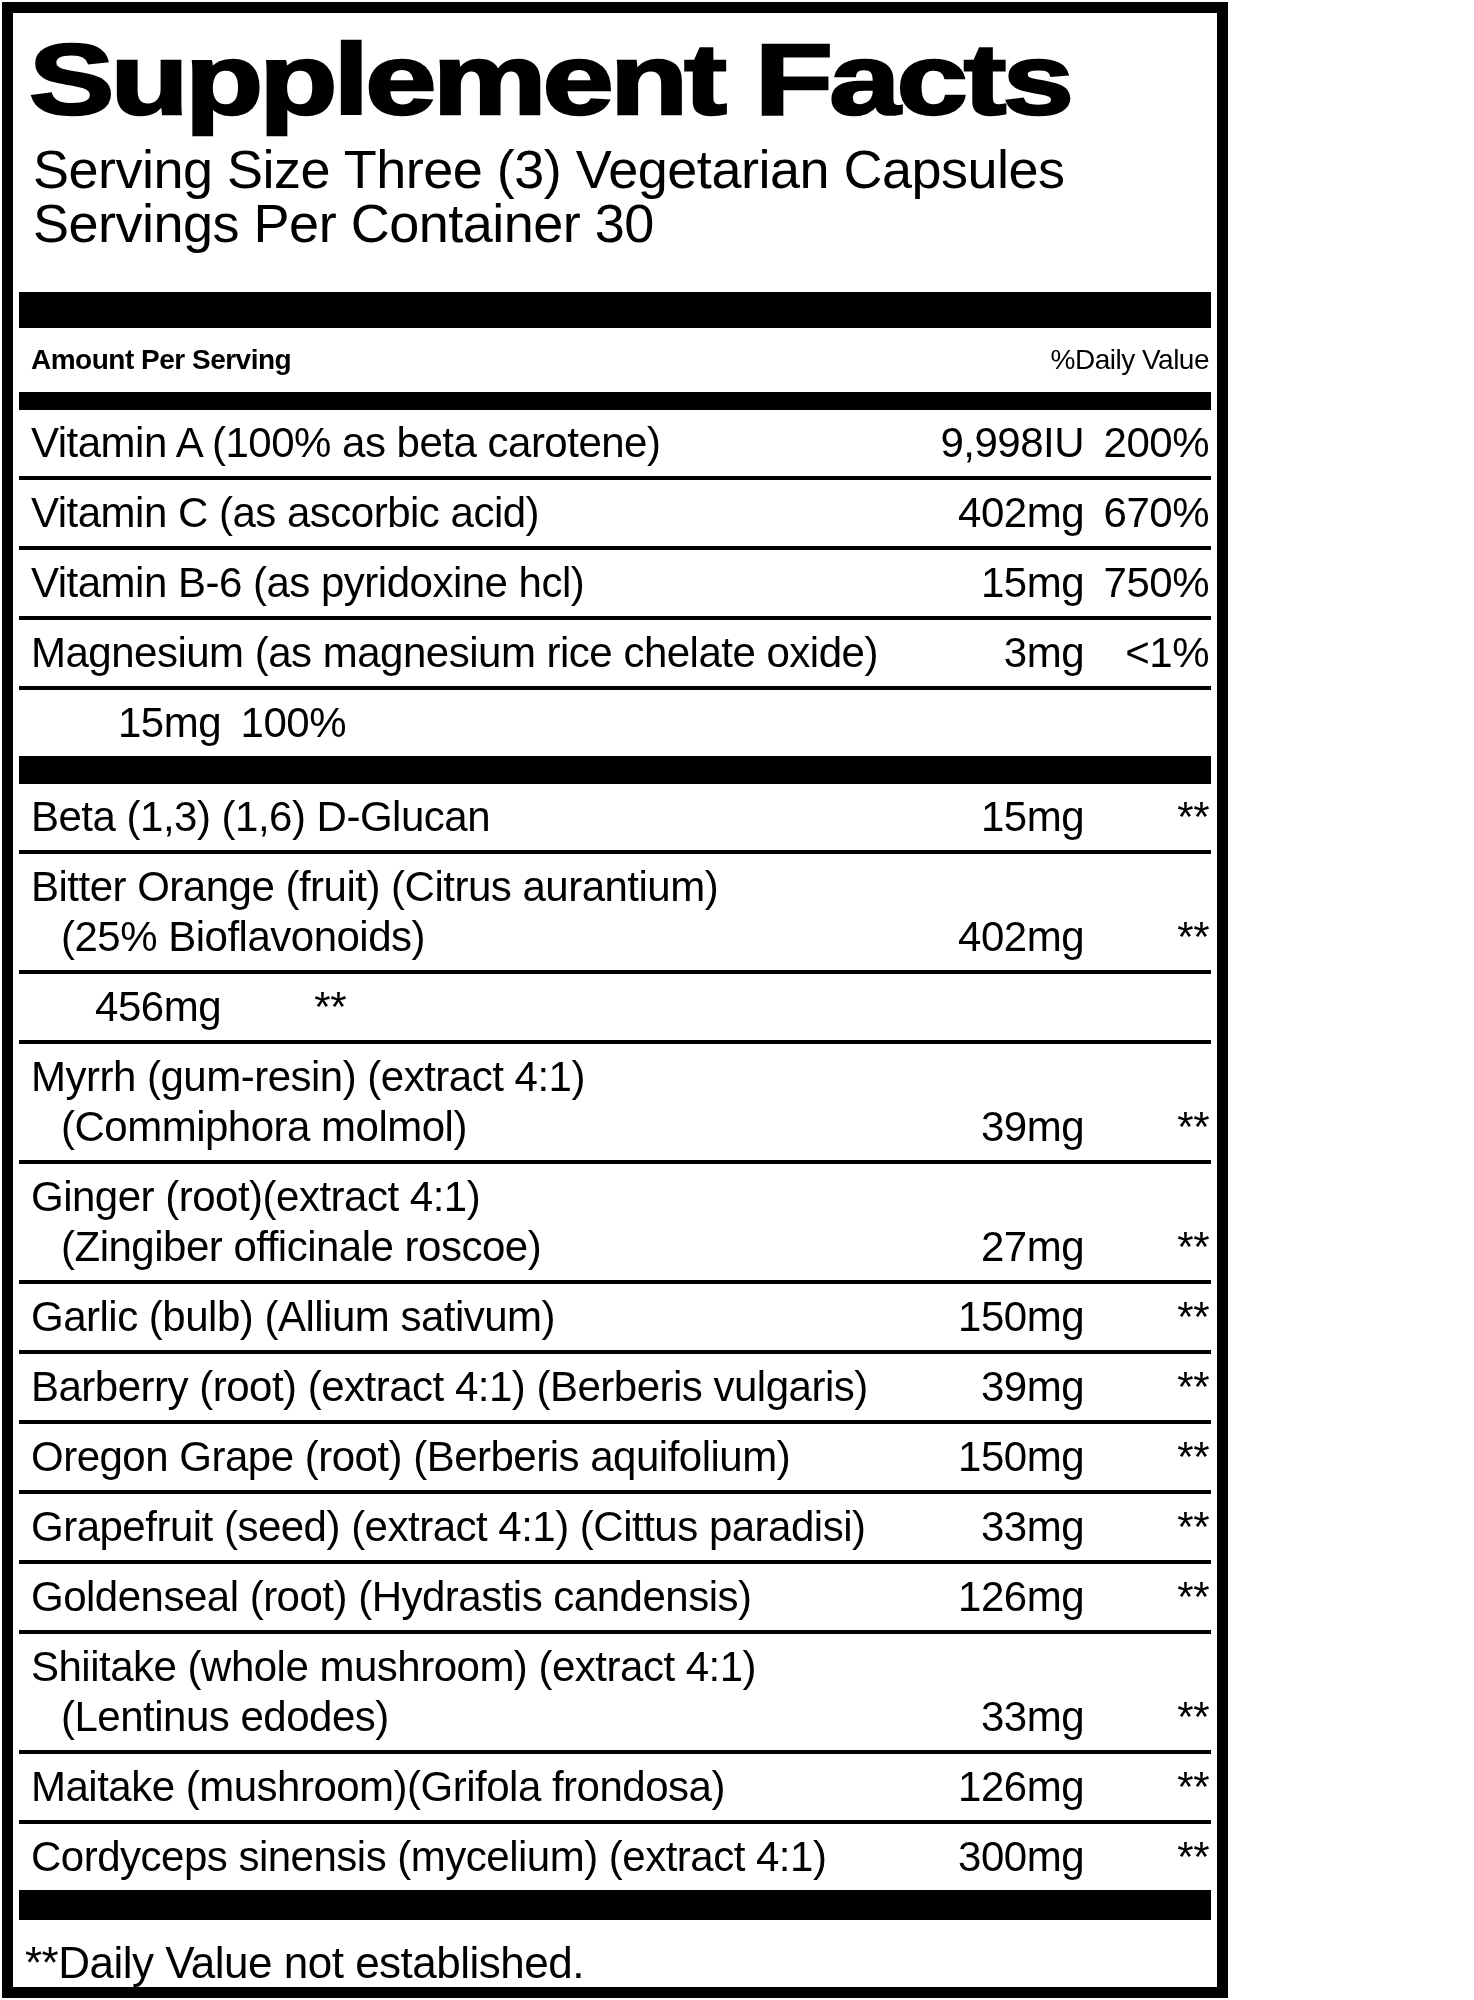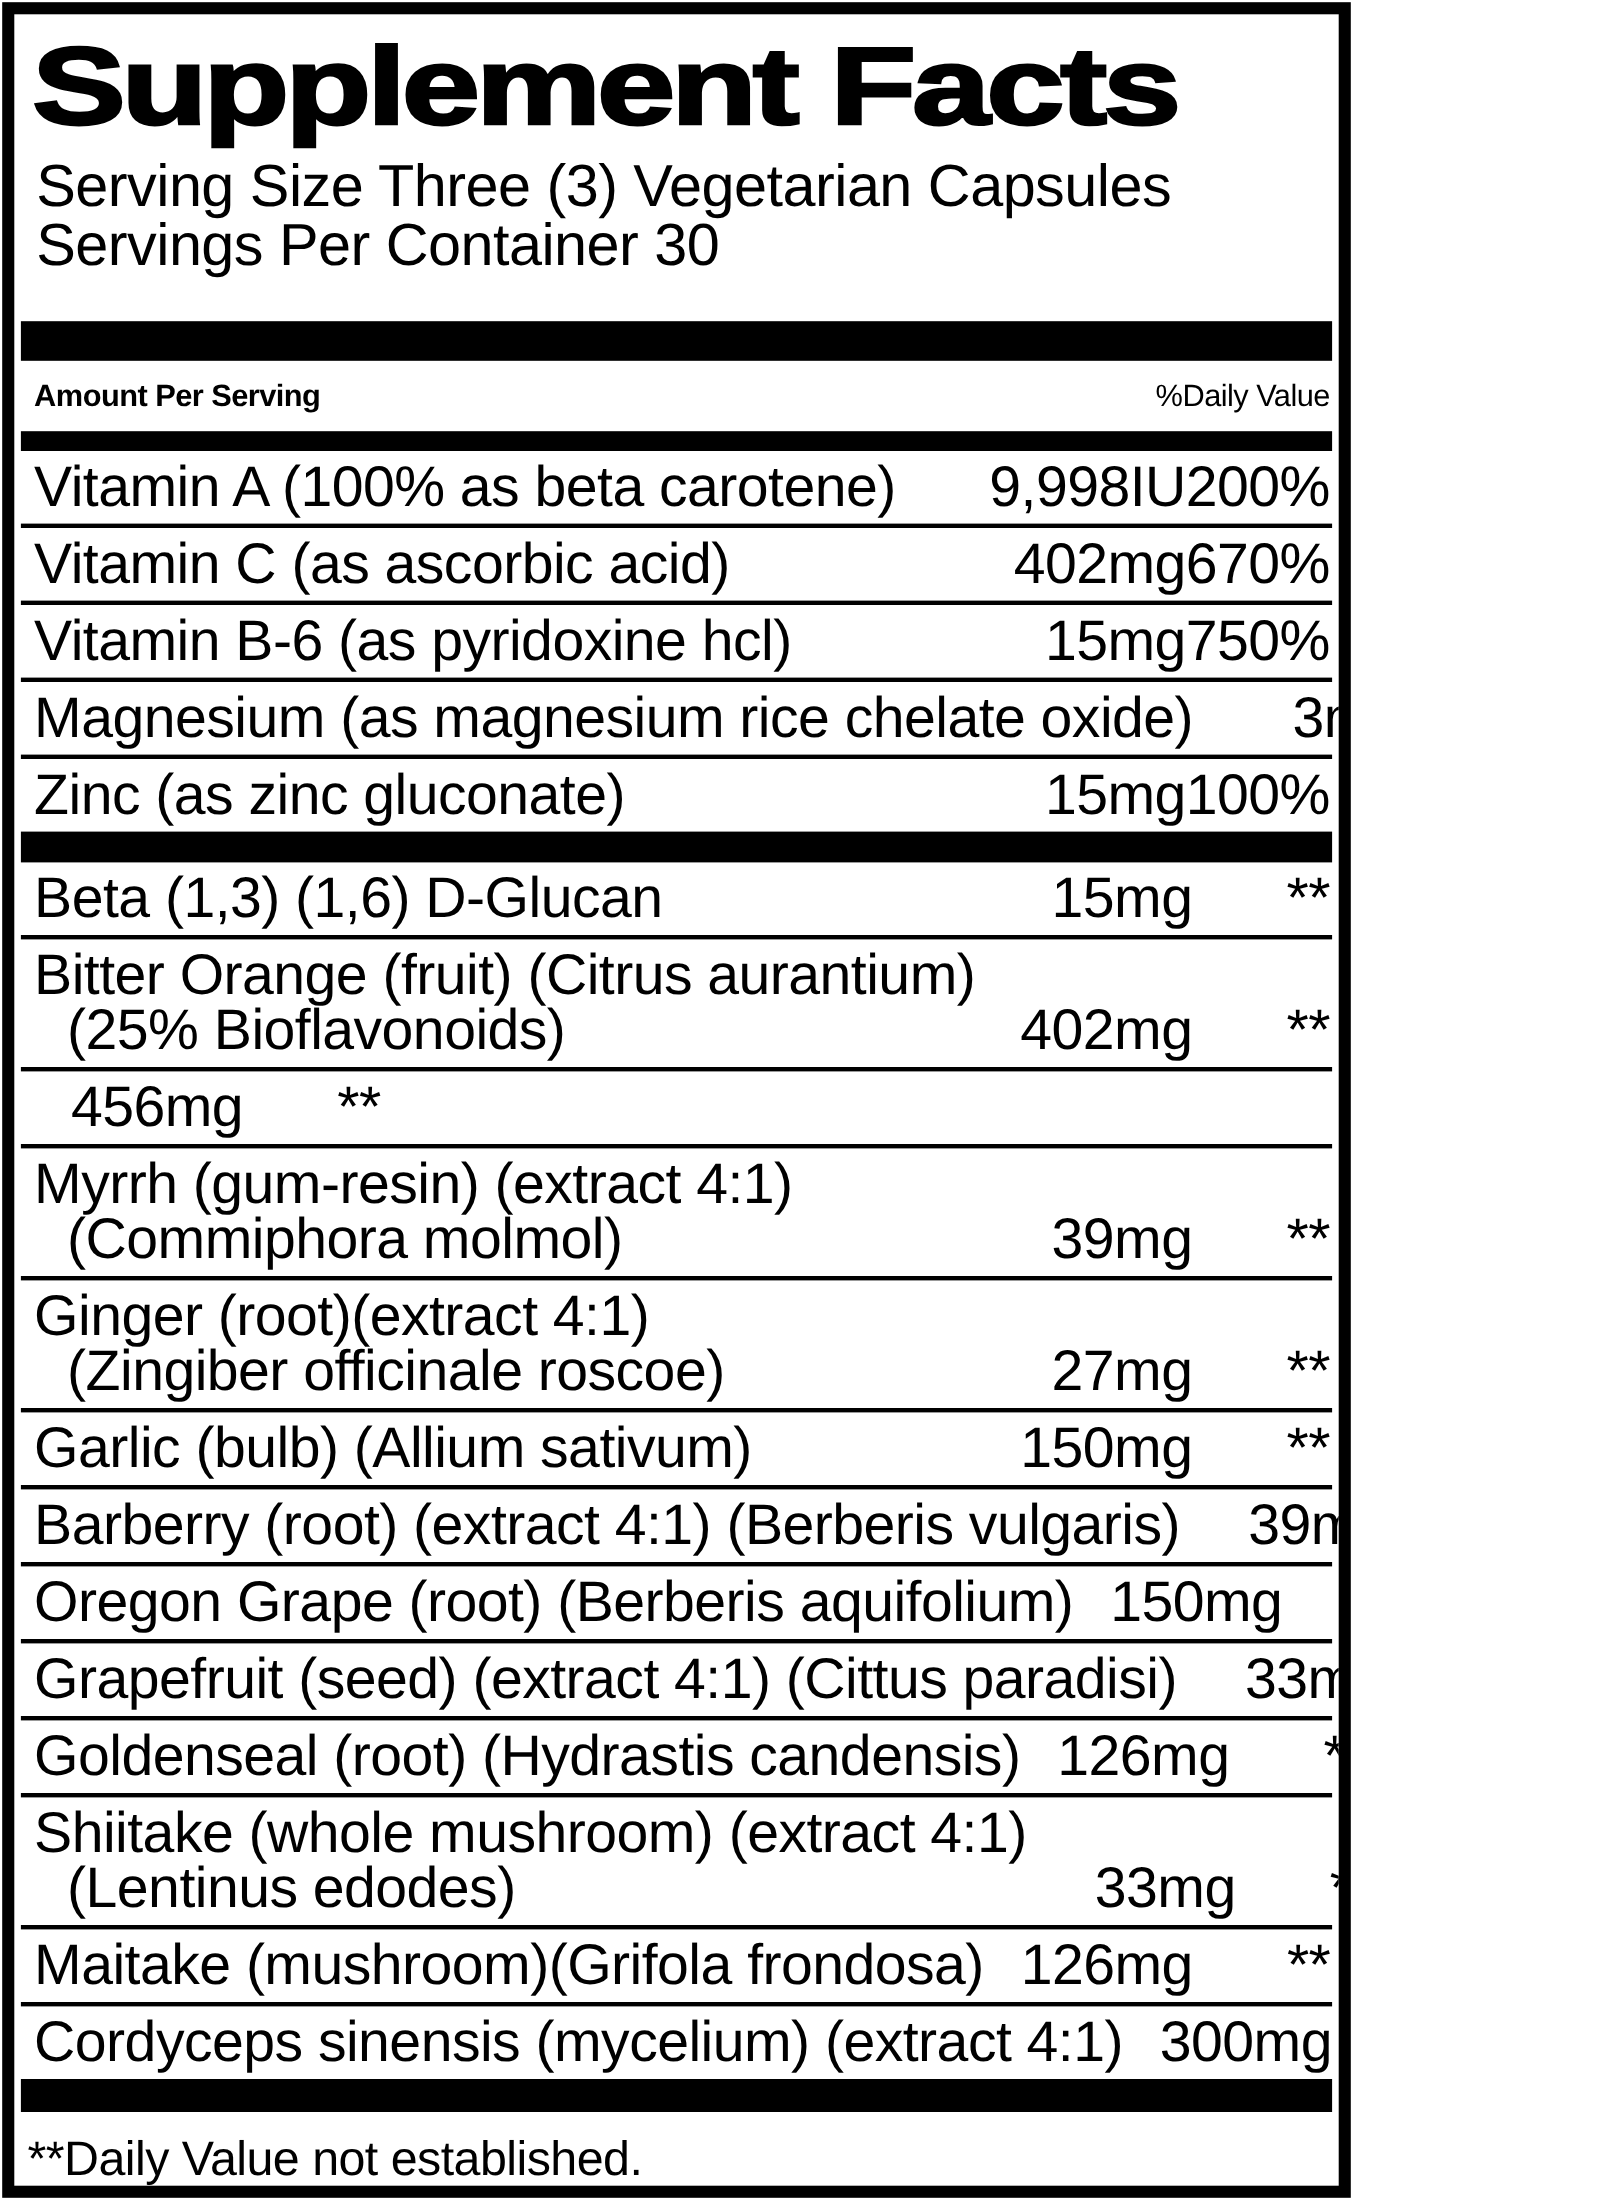--- a/index.html
+++ b/index.html
@@ -57,21 +57,21 @@
     padding: 7px 2px 7px 12px;
     font-size: 28px;
     line-height: 50px;
   }
   .colheader .amount-header { font-weight: 700; letter-spacing: -0.5px; }
   .colheader .dv-header     { font-weight: 400; letter-spacing: -0.5px; }
   .row {
     display: flex;
     align-items: flex-end;
     padding: 8px 2px 8px 12px;
-    font-size: 52px;
+    font-size: 42px;
     line-height: 50px;
     letter-spacing: -0.5px;
   }
   .row .name  { flex: 1 1 auto; white-space: nowrap; }
   .row .name2 { padding-left: 30px; }
   .row .amount {
     flex: 0 0 190px;
     text-align: right;
     white-space: nowrap;
   }
@@ -139,24 +139,20 @@
   <div class="row">
     <div class="name">
       <div class="name1">Magnesium (as magnesium rice chelate oxide)</div>
 
     </div>
     <div class="amount">3mg</div>
     <div class="dv">&lt;1%</div>
   </div>
 <div class="divider"></div>
   <div class="row">
-    <div class="name">
-      <div class="name1">Zinc (as zinc gluconate)</div>
-
-    </div>
     <div class="amount">15mg</div>
     <div class="dv">100%</div>
   </div>
 </div>
 
   <div class="bar bar-mid"></div>
 
   <div id="herbal-rows">
   <div class="row">
     <div class="name">

